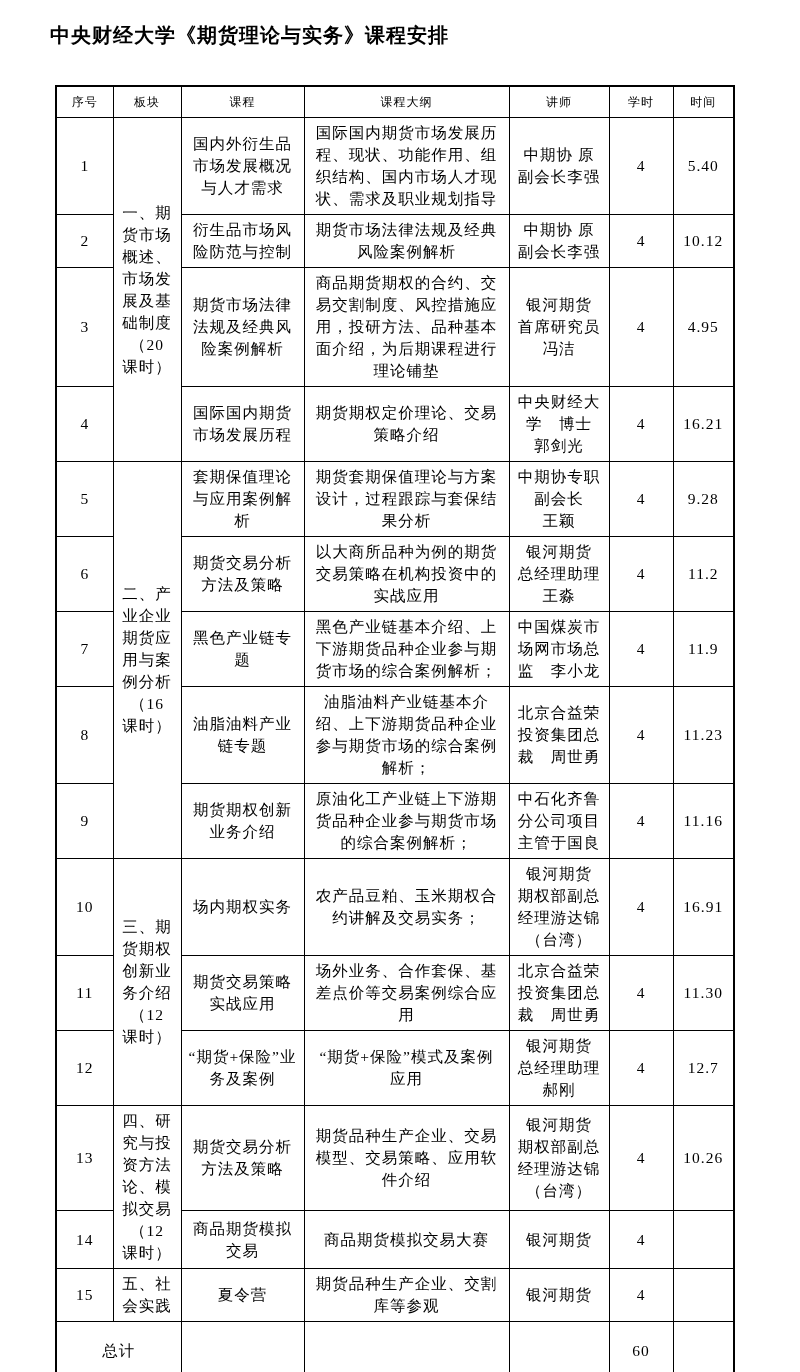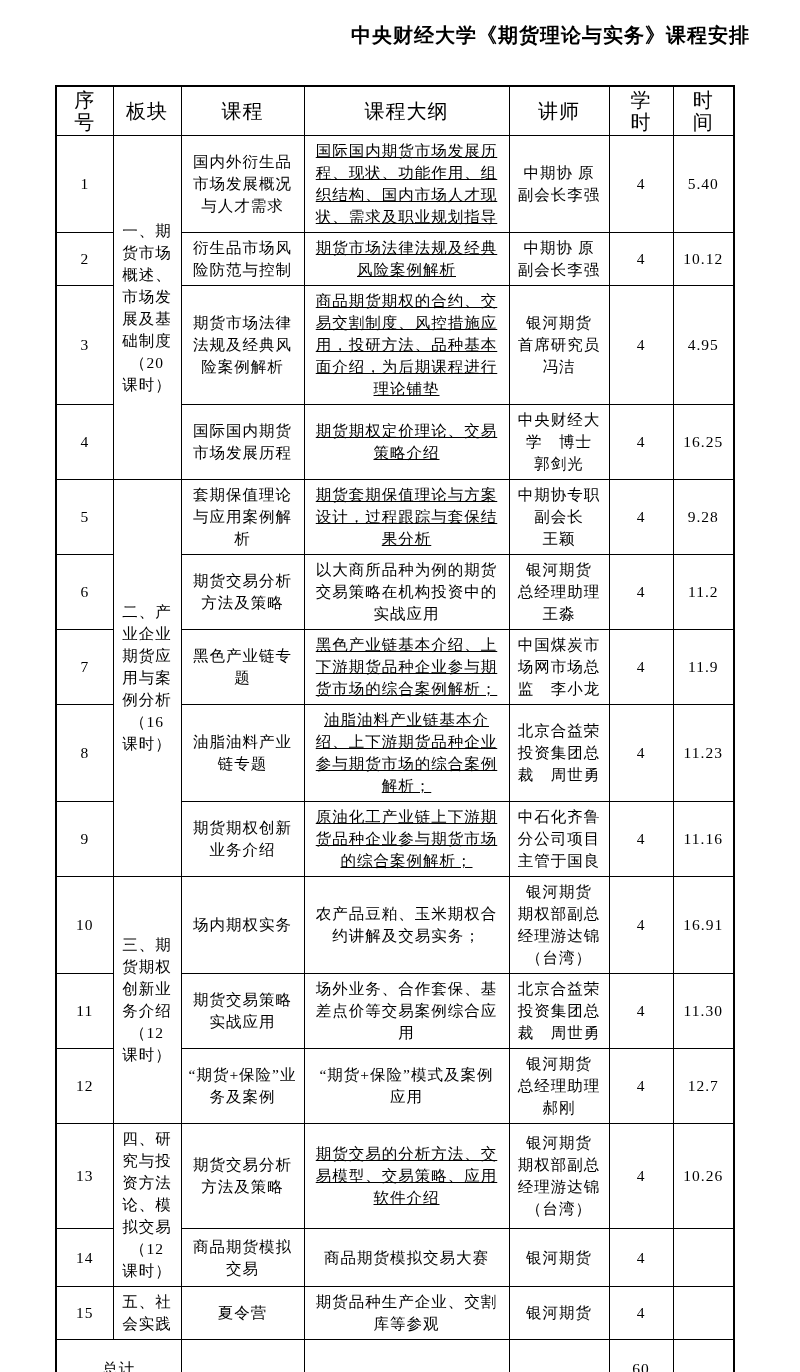--- a/index.html
+++ b/index.html
@@ -8,21 +8,21 @@
     background: #ffffff;
   }
   body {
     width: 800px;
     height: 1372px;
     font-family: "Liberation Serif", "DejaVu Serif", serif;
     color: #000000;
     overflow: hidden;
   }
   .doc-title {
-    text-align: right;
+    text-align: left;
     font-weight: bold;
     font-size: 20px;
     letter-spacing: 1px;
     padding-top: 22px;
     margin: 0 auto;
     width: 700px;
   }
   table.schedule {
     border-collapse: collapse;
     table-layout: fixed;
@@ -37,32 +37,32 @@
     letter-spacing: 1px;
     text-align: center;
     vertical-align: middle;
     padding: 4px 7px;
     font-weight: normal;
     word-break: break-word;
   }
   .schedule th {
     height: 26px;
     padding: 2px 12px;
-    font-size: 20px;
+    font-size: 12px;
   }
   .col-no    { width: 57px; }
   .col-sec   { width: 68px; }
   .col-course{ width: 123px; }
   .col-out   { width: 205px; }
   .col-lect  { width: 100px; }
   .col-hours { width: 64px; }
   .col-date  { width: 61px; }
 
   .no-cell   { font-weight: bold; }
-  .out-left  { text-align: justify; text-justify: inter-ideograph; text-decoration: underline; }
+  .out-left  { text-align: justify; text-justify: inter-ideograph; }
   .lect-cell { white-space: pre-line; }
   .sec-cell  { padding: 4px 5px; }
   .total-row td { height: 50px; }
   .total-label { text-align: left; padding-left: 8px; letter-spacing: 2px; }
 </style>
 </head>
 <body>
 
 <div class="doc-title">中央财经大学《期货理论与实务》课程安排</div>
 
@@ -118,21 +118,21 @@
       <td>4.95</td>
     </tr>
     <tr>
       <td class="no-cell">4</td>
       <td>国际国内期货市场发展历程</td>
       <td class="out-left">期货期权定价理论、交易策略介绍</td>
       <td class="lect-cell">中央财经大
 学　博士
 郭剑光</td>
       <td>4</td>
-      <td>16.25</td>
+      <td>16.21</td>
     </tr>
     <tr>
       <td class="no-cell">5</td>
       <td class="sec-cell" rowspan="5">二、产业企业期货应用与案例分析（16 课时）</td>
       <td>套期保值理论与应用案例解析</td>
       <td class="out-left">期货套期保值理论与方案设计，过程跟踪与套保结果分析</td>
       <td class="lect-cell">中期协专职
 副会长
 王颖</td>
       <td>4</td>
@@ -207,21 +207,21 @@
       <td class="lect-cell">银河期货
 总经理助理
 郝刚</td>
       <td>4</td>
       <td>12.7</td>
     </tr>
     <tr>
       <td class="no-cell">13</td>
       <td class="sec-cell" rowspan="2">四、研究与投资方法论、模拟交易（12 课时）</td>
       <td>期货交易分析方法及策略</td>
-      <td class="out-left">期货交易的分析方法、交易模型、交易策略、应用软件介绍</td>
+      <td class="out-left">期货品种生产企业、交易模型、交易策略、应用软件介绍</td>
       <td class="lect-cell">银河期货
 期权部副总
 经理游达锦
 （台湾）</td>
       <td>4</td>
       <td>10.26</td>
     </tr>
     <tr>
       <td class="no-cell">14</td>
       <td>商品期货模拟交易</td>

